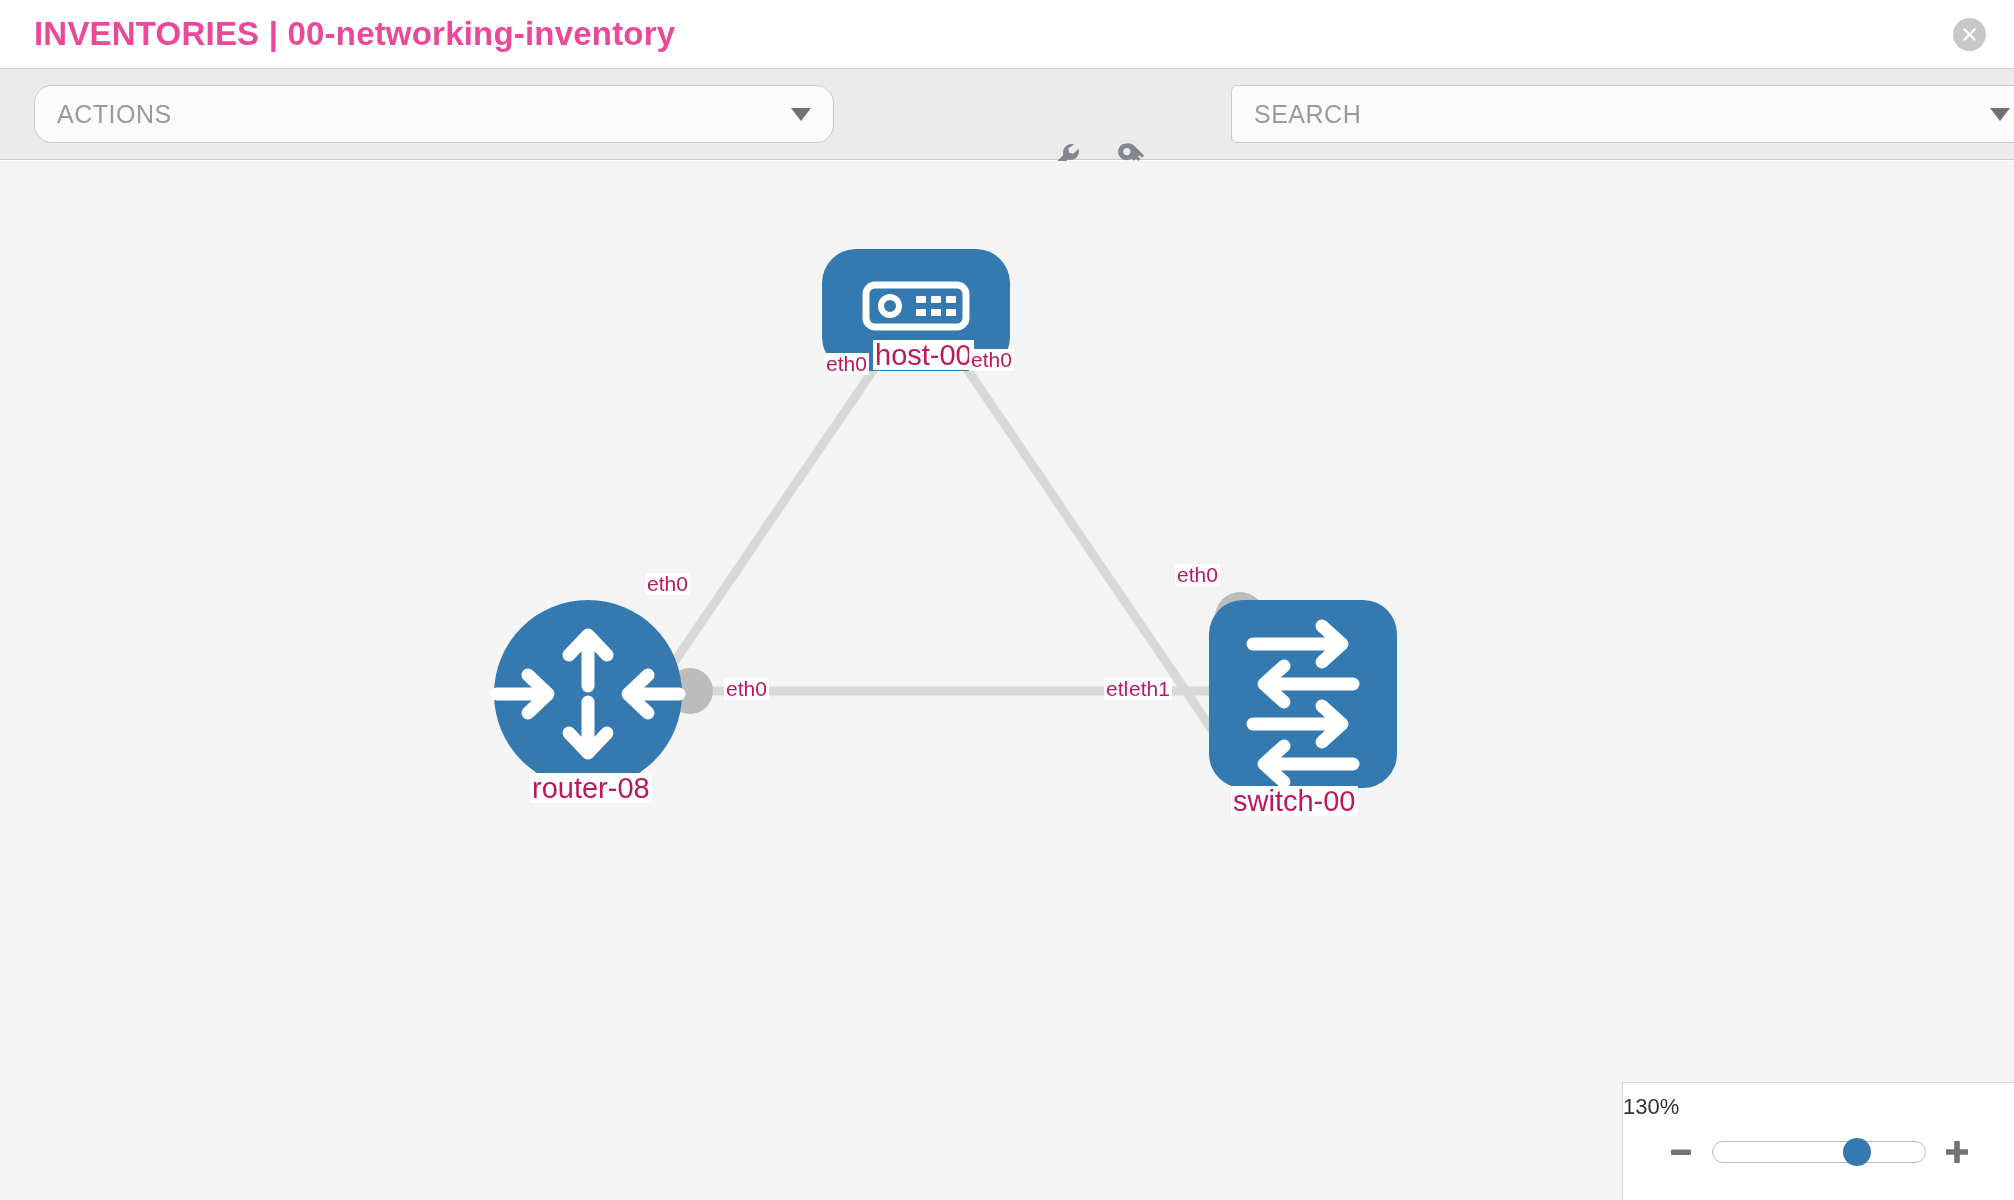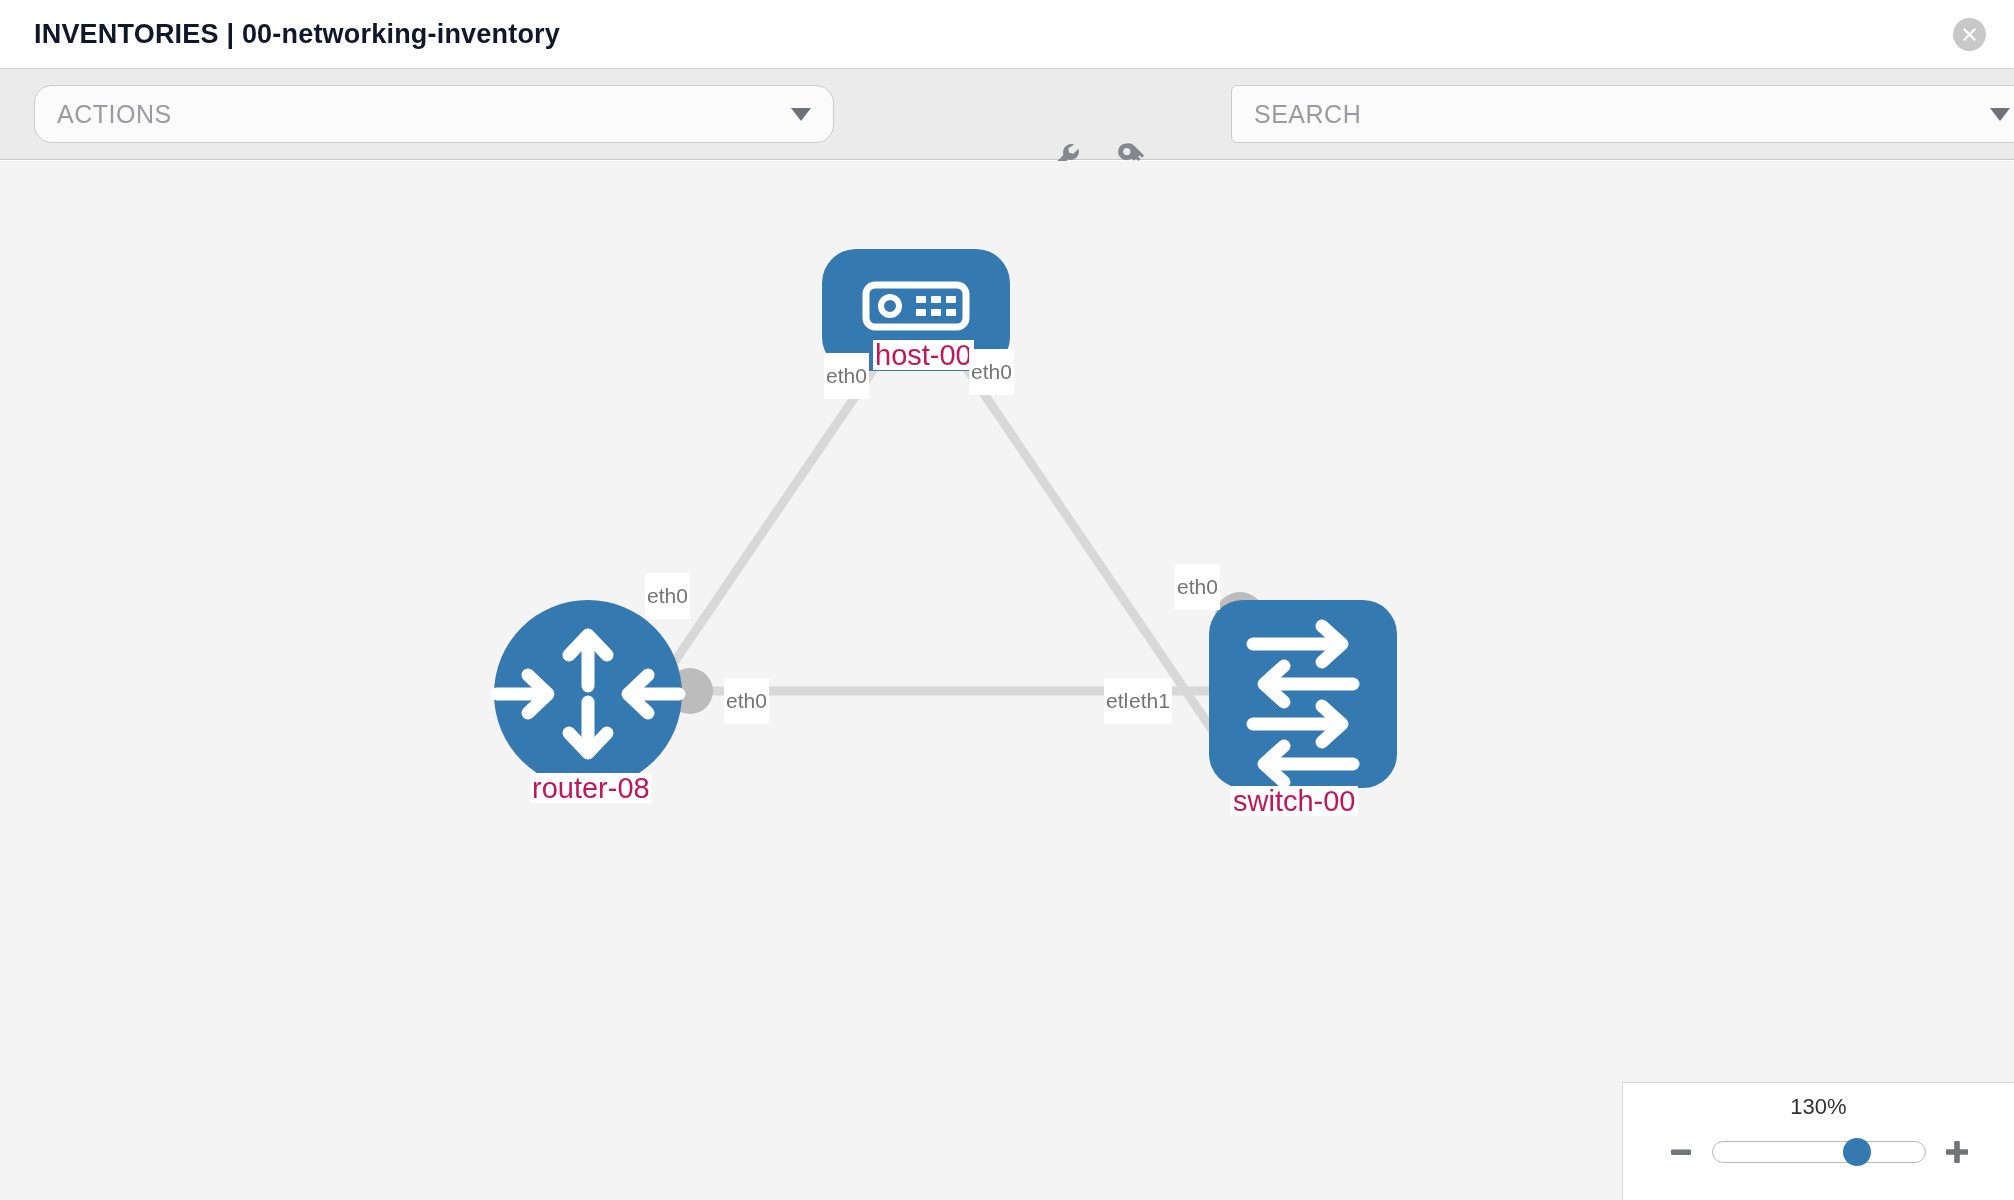--- a/index.html
+++ b/index.html
@@ -23,23 +23,23 @@
   .header {
     position: absolute;
     left: 0; top: 0;
     width: 2014px; height: 68px;
     background: #ffffff;
     display: flex;
     align-items: center;
   }
   .header-title {
     margin-left: 34px;
-    font-size: 27px;
+    font-size: 33px;
     font-weight: bold;
-    color: #0f172a;
+    color: #ec4899;
     letter-spacing: 0.2px;
     white-space: nowrap;
   }
   .close-btn {
     position: absolute;
     right: 28px; top: 18px;
     width: 33px; height: 33px;
     border-radius: 50%;
     background: #c8c8c8;
     display: flex;
@@ -131,42 +131,41 @@
     font-size: 29px;
     color: #be185d;
     background: #ffffff;
     white-space: nowrap;
     line-height: 1.05;
     padding: 0 2px;
   }
   .edge-label {
     position: absolute;
     font-size: 21px;
-    color: #737373;
+    color: #be185d;
     background: #ffffff;
     white-space: nowrap;
     line-height: 1.05;
-    padding: 12px 2px;
+    padding: 0 2px;
   }
 
   
   .zoom-panel {
     position: absolute;
     left: 1622px; top: 1082px;
     width: 392px; height: 118px;
     background: #ffffff;
     border: 1px solid #d9d9d9;
     border-right: none;
     border-bottom: none;
   }
   .zoom-value {
     position: absolute;
     top: 11px;
     left: 0; right: 0;
-    text-align: center;
     font-size: 22px;
     color: #2f3133;
   }
   .zoom-row {
     position: absolute;
     top: 48px;
     left: 0; right: 0;
     height: 42px;
     display: flex;
     align-items: center;

